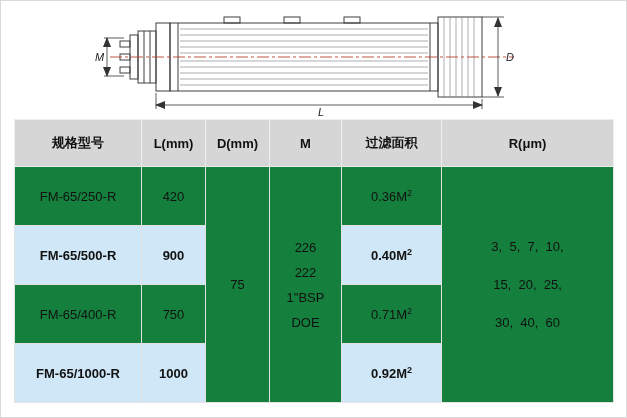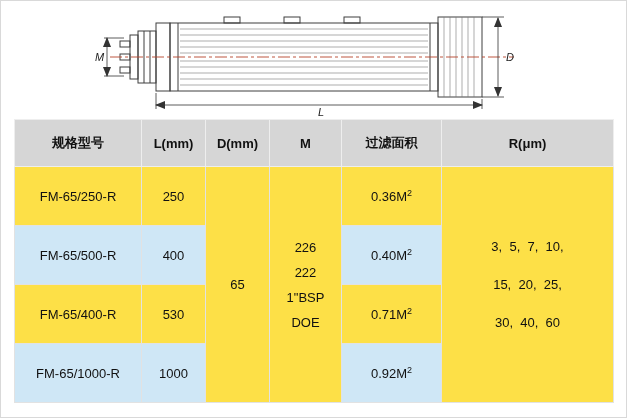--- a/index.html
+++ b/index.html
@@ -36,24 +36,24 @@
     font-weight: bold;
     text-align: center;
     vertical-align: middle;
     border: 1px solid #eeeeee;
   }
   table.spec-table td {
     height: 59px;
     text-align: center;
     vertical-align: middle;
     font-size: 13px;
-    background: #fde047;
+    background: #15803d;
     border: 1px solid #e2e2e2;
   }
-  table.spec-table tr.alt td { background: #cfe7f6; }
+  table.spec-table tr.alt td { background: #cfe7f6; font-weight: bold; }
   td.m-spec-cell div { line-height: 25px; }
   td.r-values-cell div { line-height: 38px; white-space: pre; }
   td.area-cell sup { font-size: 9px; }
 </style>
 </head>
 <body>
 
 <div class="page">
 
   <div class="drawing">
@@ -143,43 +143,43 @@
         <th>L(mm)</th>
         <th>D(mm)</th>
         <th>M</th>
         <th>过滤面积</th>
         <th>R(μm)</th>
       </tr>
     </thead>
     <tbody>
       <tr>
         <td>FM-65/250-R</td>
-        <td>250</td>
-        <td rowspan="4">65</td>
+        <td>420</td>
+        <td rowspan="4">75</td>
         <td class="m-spec-cell" rowspan="4">
           <div>226</div>
           <div>222</div>
           <div>1"BSP</div>
           <div>DOE</div>
         </td>
         <td class="area-cell"><span>0.36M</span><sup>2</sup></td>
         <td class="r-values-cell" rowspan="4">
           <div>3,  5,  7,  10,</div>
           <div>15,  20,  25,</div>
           <div>30,  40,  60</div>
         </td>
       </tr>
       <tr class="alt">
         <td>FM-65/500-R</td>
-        <td>400</td>
+        <td>900</td>
         <td class="area-cell"><span>0.40M</span><sup>2</sup></td>
       </tr>
       <tr>
         <td>FM-65/400-R</td>
-        <td>530</td>
+        <td>750</td>
         <td class="area-cell"><span>0.71M</span><sup>2</sup></td>
       </tr>
       <tr class="alt">
         <td>FM-65/1000-R</td>
         <td>1000</td>
         <td class="area-cell"><span>0.92M</span><sup>2</sup></td>
       </tr>
     </tbody>
   </table>
 

